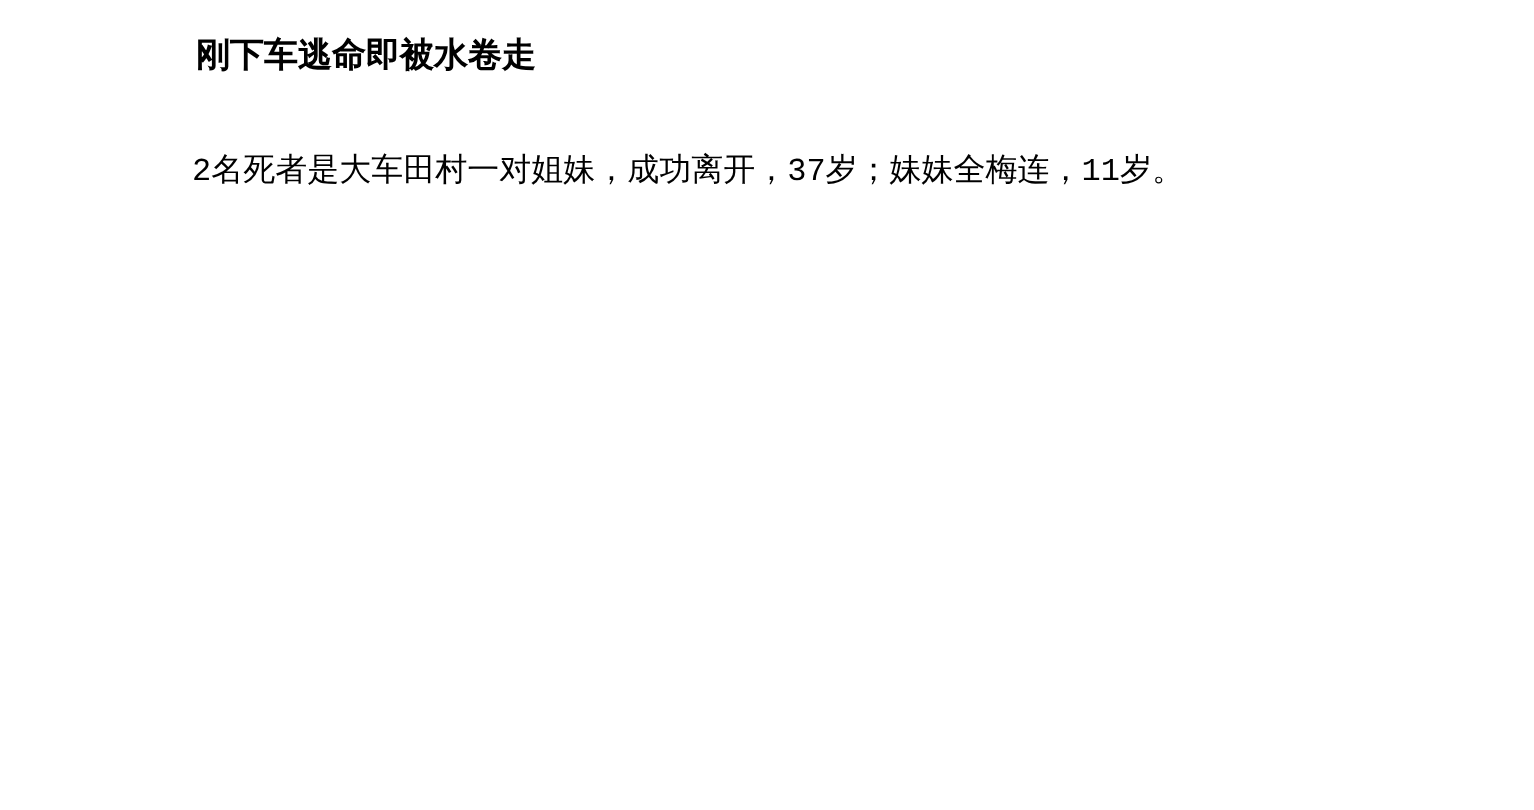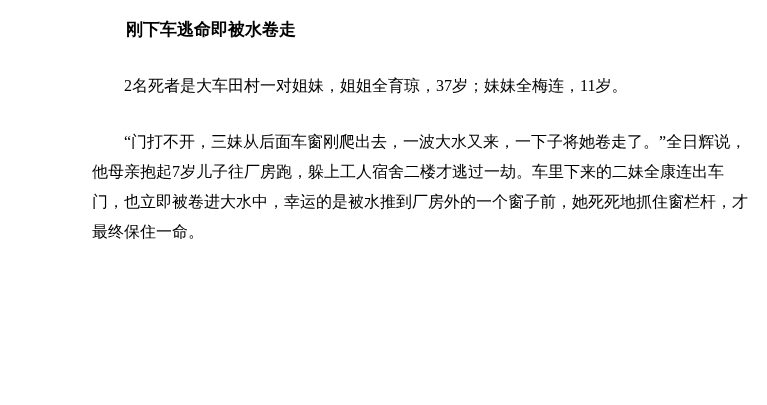--- a/index.html
+++ b/index.html
@@ -8,22 +8,22 @@
     background: #ffffff;
   }
   .page {
     position: relative;
     width: 767px;
     height: 405px;
     background: #ffffff;
     color: #000000;
     overflow: hidden;
     box-sizing: border-box;
-    padding: 15px 16px 0 92px;
-    font-family: Liberation Serif, serif;
+    padding: 15px 16px 0 64px;
+    font-family: Liberation Mono, monospace;
   }
   .doc-title {
     margin: 0;
     font-size: 17px;
     font-weight: bold;
     line-height: 30px;
     text-indent: 2em;
     color: #000000;
     white-space: nowrap;
   }
@@ -37,17 +37,16 @@
     word-break: normal;
     overflow-wrap: break-word;
   }
 </style>
 </head>
 <body>
 
 <div class="page">
   <h1 class="doc-title">刚下车逃命即被水卷走</h1>
 
-  <p class="para">2名死者是大车田村一对姐妹，姐姐全育琼，37岁；妹妹全梅连，11岁。</p>
+  <p class="para">2名死者是大车田村一对姐妹，成功离开，37岁；妹妹全梅连，11岁。</p>
 
 
-  <p class="para">“门打不开，三妹从后面车窗刚爬出去，一波大水又来，一下子将她卷走了。”全日辉说，他母亲抱起7岁儿子往厂房跑，躲上工人宿舍二楼才逃过一劫。车里下来的二妹全康连出车门，也立即被卷进大水中，幸运的是被水推到厂房外的一个窗子前，她死死地抓住窗栏杆，才最终保住一命。</p>
 </div>
 
 </body></html>

